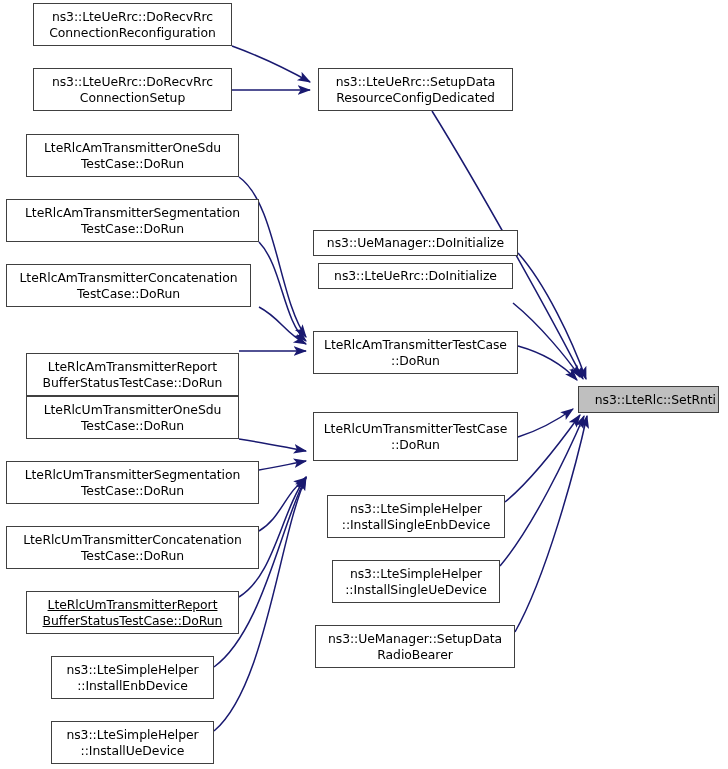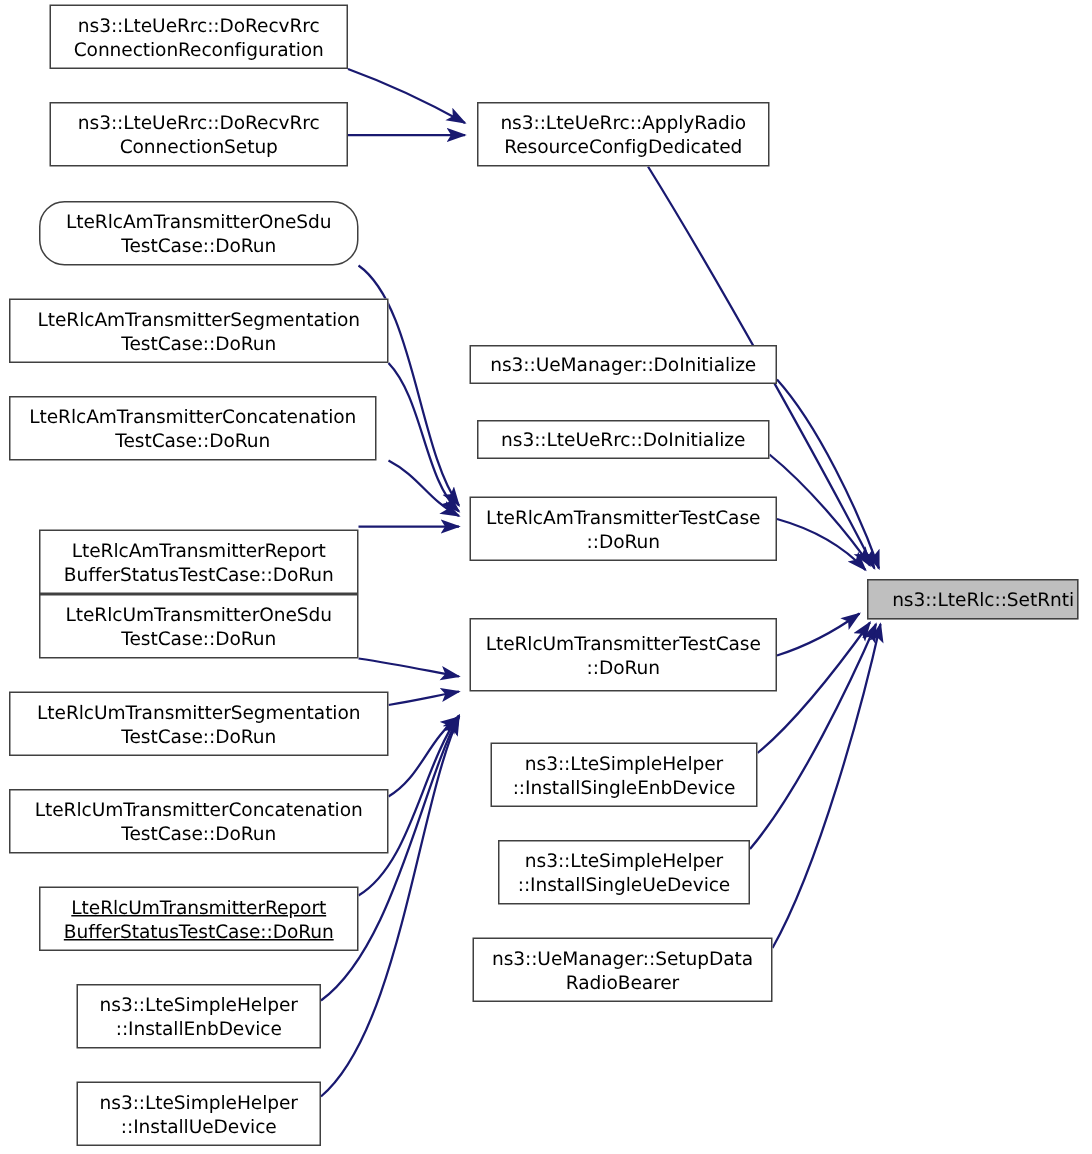--- a/index.html
+++ b/index.html
@@ -87,44 +87,44 @@
         <path d="M500,566 C533,527 568,453 584,416" marker-end="url(#ah)" stroke="#191970"></path>
         <path d="M515,632 C546,577 575,470 587,416" marker-end="url(#ah)" stroke="#191970"></path>
       </g>
   </svg>
 
   <div id="nodes-layer">
       <div class="node" style="left: 33px; top: 3px; width: 199px; height: 43px;"><span class="label">ns3::LteUeRrc::DoRecvRrc
 ConnectionReconfiguration</span></div>
       <div class="node" style="left: 33px; top: 68px; width: 199px; height: 43px;"><span class="label">ns3::LteUeRrc::DoRecvRrc
 ConnectionSetup</span></div>
-      <div class="node" style="left: 26px; top: 134px; width: 213px; height: 43px; border-radius: 17px;"><span class="label">LteRlcAmTransmitterOneSdu
+      <div class="node" style="left: 26px; top: 134px; width: 213px; height: 43px;"><span class="label">LteRlcAmTransmitterOneSdu
 TestCase::DoRun</span></div>
       <div class="node" style="left: 6px; top: 199px; width: 253px; height: 43px;"><span class="label">LteRlcAmTransmitterSegmentation
 TestCase::DoRun</span></div>
       <div class="node" style="left: 6px; top: 264px; width: 245px; height: 43px;"><span class="label">LteRlcAmTransmitterConcatenation
 TestCase::DoRun</span></div>
       <div class="node" style="left: 26px; top: 329px; width: 213px; height: 43px; margin-top: 24px;"><span class="label">LteRlcAmTransmitterReport
 BufferStatusTestCase::DoRun</span></div>
       <div class="node" style="left: 26px; top: 396px; width: 213px; height: 43px;"><span class="label">LteRlcUmTransmitterOneSdu
 TestCase::DoRun</span></div>
       <div class="node" style="left: 6px; top: 461px; width: 253px; height: 43px;"><span class="label">LteRlcUmTransmitterSegmentation
 TestCase::DoRun</span></div>
       <div class="node" style="left: 6px; top: 526px; width: 253px; height: 43px;"><span class="label">LteRlcUmTransmitterConcatenation
 TestCase::DoRun</span></div>
       <div class="node" style="left: 26px; top: 591px; width: 213px; height: 43px; text-decoration: underline;"><span class="label">LteRlcUmTransmitterReport
 BufferStatusTestCase::DoRun</span></div>
       <div class="node" style="left: 51px; top: 656px; width: 163px; height: 43px;"><span class="label">ns3::LteSimpleHelper
 ::InstallEnbDevice</span></div>
       <div class="node" style="left: 51px; top: 721px; width: 163px; height: 43px;"><span class="label">ns3::LteSimpleHelper
 ::InstallUeDevice</span></div>
-      <div class="node" style="left: 318px; top: 68px; width: 195px; height: 43px;"><span class="label">ns3::LteUeRrc::ApplyRadio
+      <div class="node" style="left: 318px; top: 68px; width: 195px; height: 43px;"><span class="label">ns3::LteUeRrc::SetupData
 ResourceConfigDedicated</span></div>
       <div class="node" style="left: 313px; top: 230px; width: 205px; height: 26px;"><span class="label">ns3::UeManager::DoInitialize</span></div>
-      <div class="node" style="left: 318px; top: 280px; width: 195px; height: 26px;"><span class="label">ns3::LteUeRrc::DoInitialize</span></div>
+      <div class="node" style="left: 318px; top: 263px; width: 195px; height: 26px;"><span class="label">ns3::LteUeRrc::DoInitialize</span></div>
       <div class="node" style="left: 313px; top: 331px; width: 205px; height: 43px;"><span class="label">LteRlcAmTransmitterTestCase
 ::DoRun</span></div>
       <div class="node" style="left: 313px; top: 412px; width: 205px; height: 49px;"><span class="label">LteRlcUmTransmitterTestCase
 ::DoRun</span></div>
       <div class="node" style="left: 327px; top: 495px; width: 178px; height: 43px;"><span class="label">ns3::LteSimpleHelper
 ::InstallSingleEnbDevice</span></div>
       <div class="node" style="left: 332px; top: 560px; width: 168px; height: 43px;"><span class="label">ns3::LteSimpleHelper
 ::InstallSingleUeDevice</span></div>
       <div class="node" style="left: 315px; top: 625px; width: 200px; height: 43px;"><span class="label">ns3::UeManager::SetupData
 RadioBearer</span></div>

